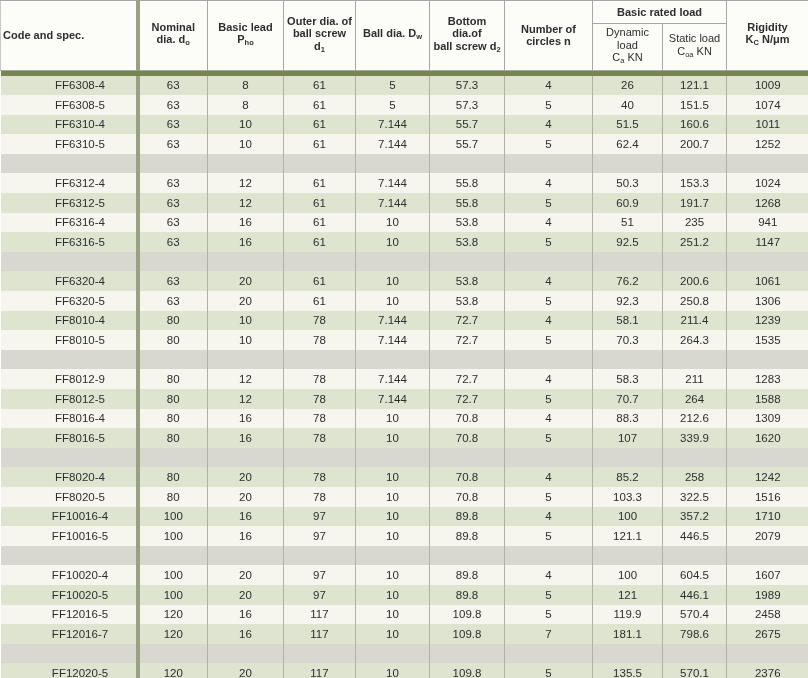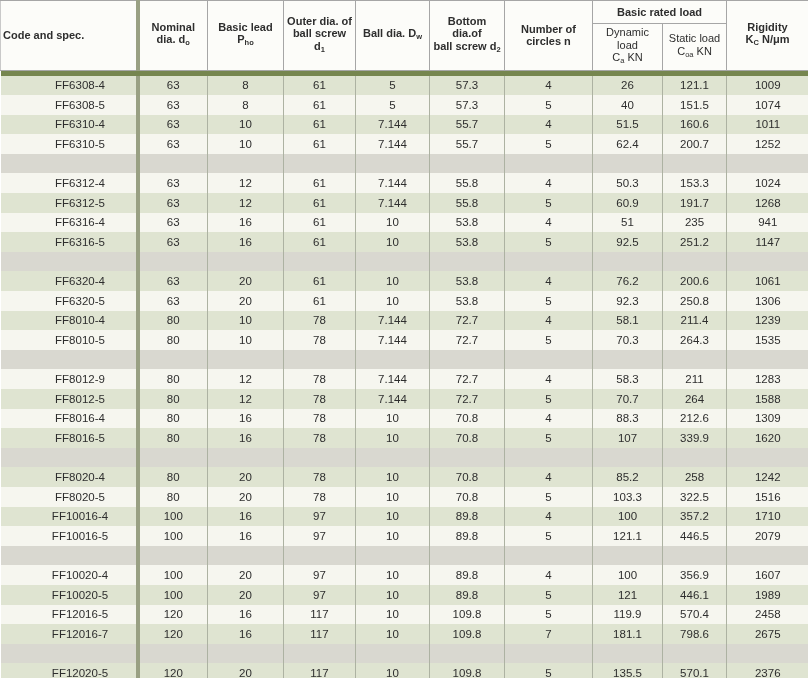--- a/index.html
+++ b/index.html
@@ -386,21 +386,21 @@
         </tr>
         <tr class="white">
           <td class="col0">FF10020-4</td>
           <td class="col1">100</td>
           <td class="col2">20</td>
           <td class="col3">97</td>
           <td class="col4">10</td>
           <td class="col5">89.8</td>
           <td class="col6">4</td>
           <td class="col7">100</td>
-          <td class="col8">356.9</td>
+          <td class="col8">604.5</td>
           <td class="col9">1607</td>
         </tr>
         <tr class="green">
           <td class="col0">FF10020-5</td>
           <td class="col1">100</td>
           <td class="col2">20</td>
           <td class="col3">97</td>
           <td class="col4">10</td>
           <td class="col5">89.8</td>
           <td class="col6">5</td>

